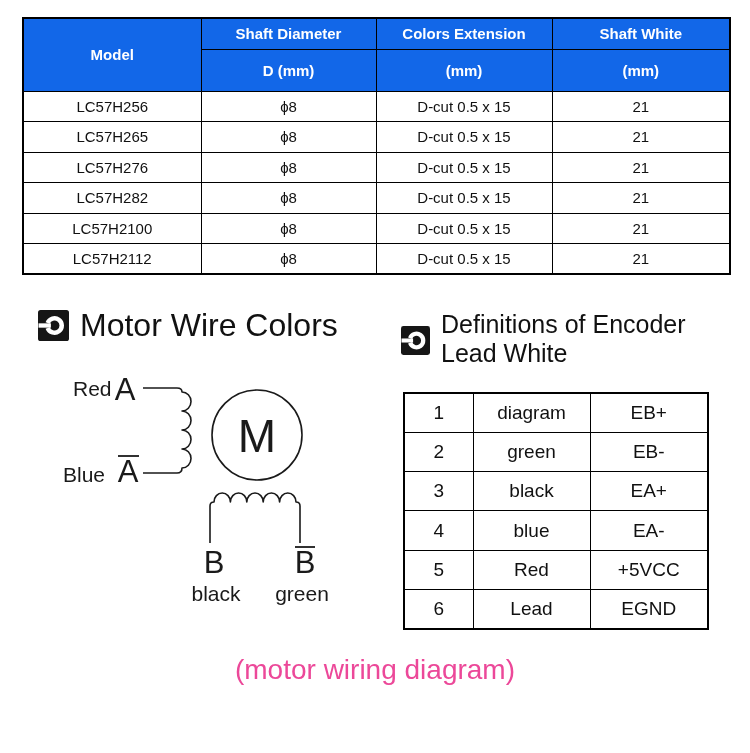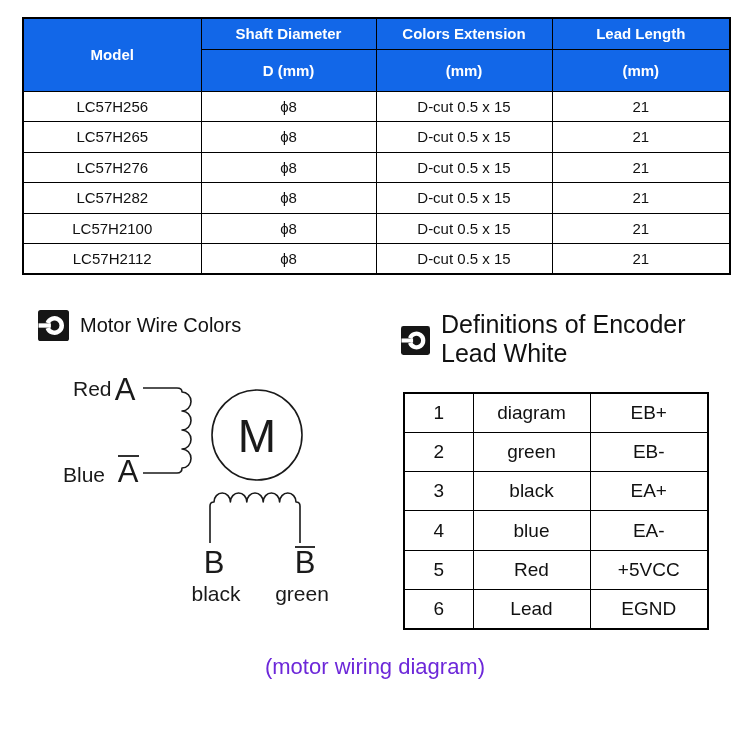--- a/index.html
+++ b/index.html
@@ -48,21 +48,21 @@
   
   .section-heading {
     position: absolute;
     display: flex;
     gap: 11px;
     color: #111;
   }
   #heading-motor {
     left: 38px;
     top: 310px;
-    font-size: 20px;
+    font-size: 32px;
   }
   #heading-encoder {
     left: 401px;
     top: 311px;
     align-items: center;
     font-size: 25px;
   }
   #heading-encoder .ht { line-height: 29px; margin-top: -1px; }
   #heading-motor .ht { line-height: 31px; }
   .bullet-icon { width: 31px; height: 31px; flex: 0 0 31px; }
@@ -102,42 +102,42 @@
     white-space: nowrap;
   }
 
   
   .caption {
     position: absolute;
     left: 0;
     top: 654px;
     width: 750px;
     text-align: center;
-    font-size: 22px;
-    color: #6d28d9;
+    font-size: 28px;
+    color: #ec4899;
   }
 </style>
 </head>
 <body>
 
 <div class="page">
 
   <table class="spec">
     <colgroup>
       <col style="width:178px">
         <col style="width:175px">
         <col style="width:176px">
         <col style="width:178px">
     </colgroup>
     <thead>
       <tr class="h1">
         <th rowspan="2">Model</th>
         <th>Shaft Diameter</th>
         <th>Colors Extension</th>
-        <th>Lead Length</th>
+        <th>Shaft White</th>
       </tr>
       <tr class="h2">
         <th>D (mm)</th>
         <th>(mm)</th>
         <th>(mm)</th>
       </tr>
     </thead>
     <tbody>
       <tr>
         <td>LC57H256</td>

